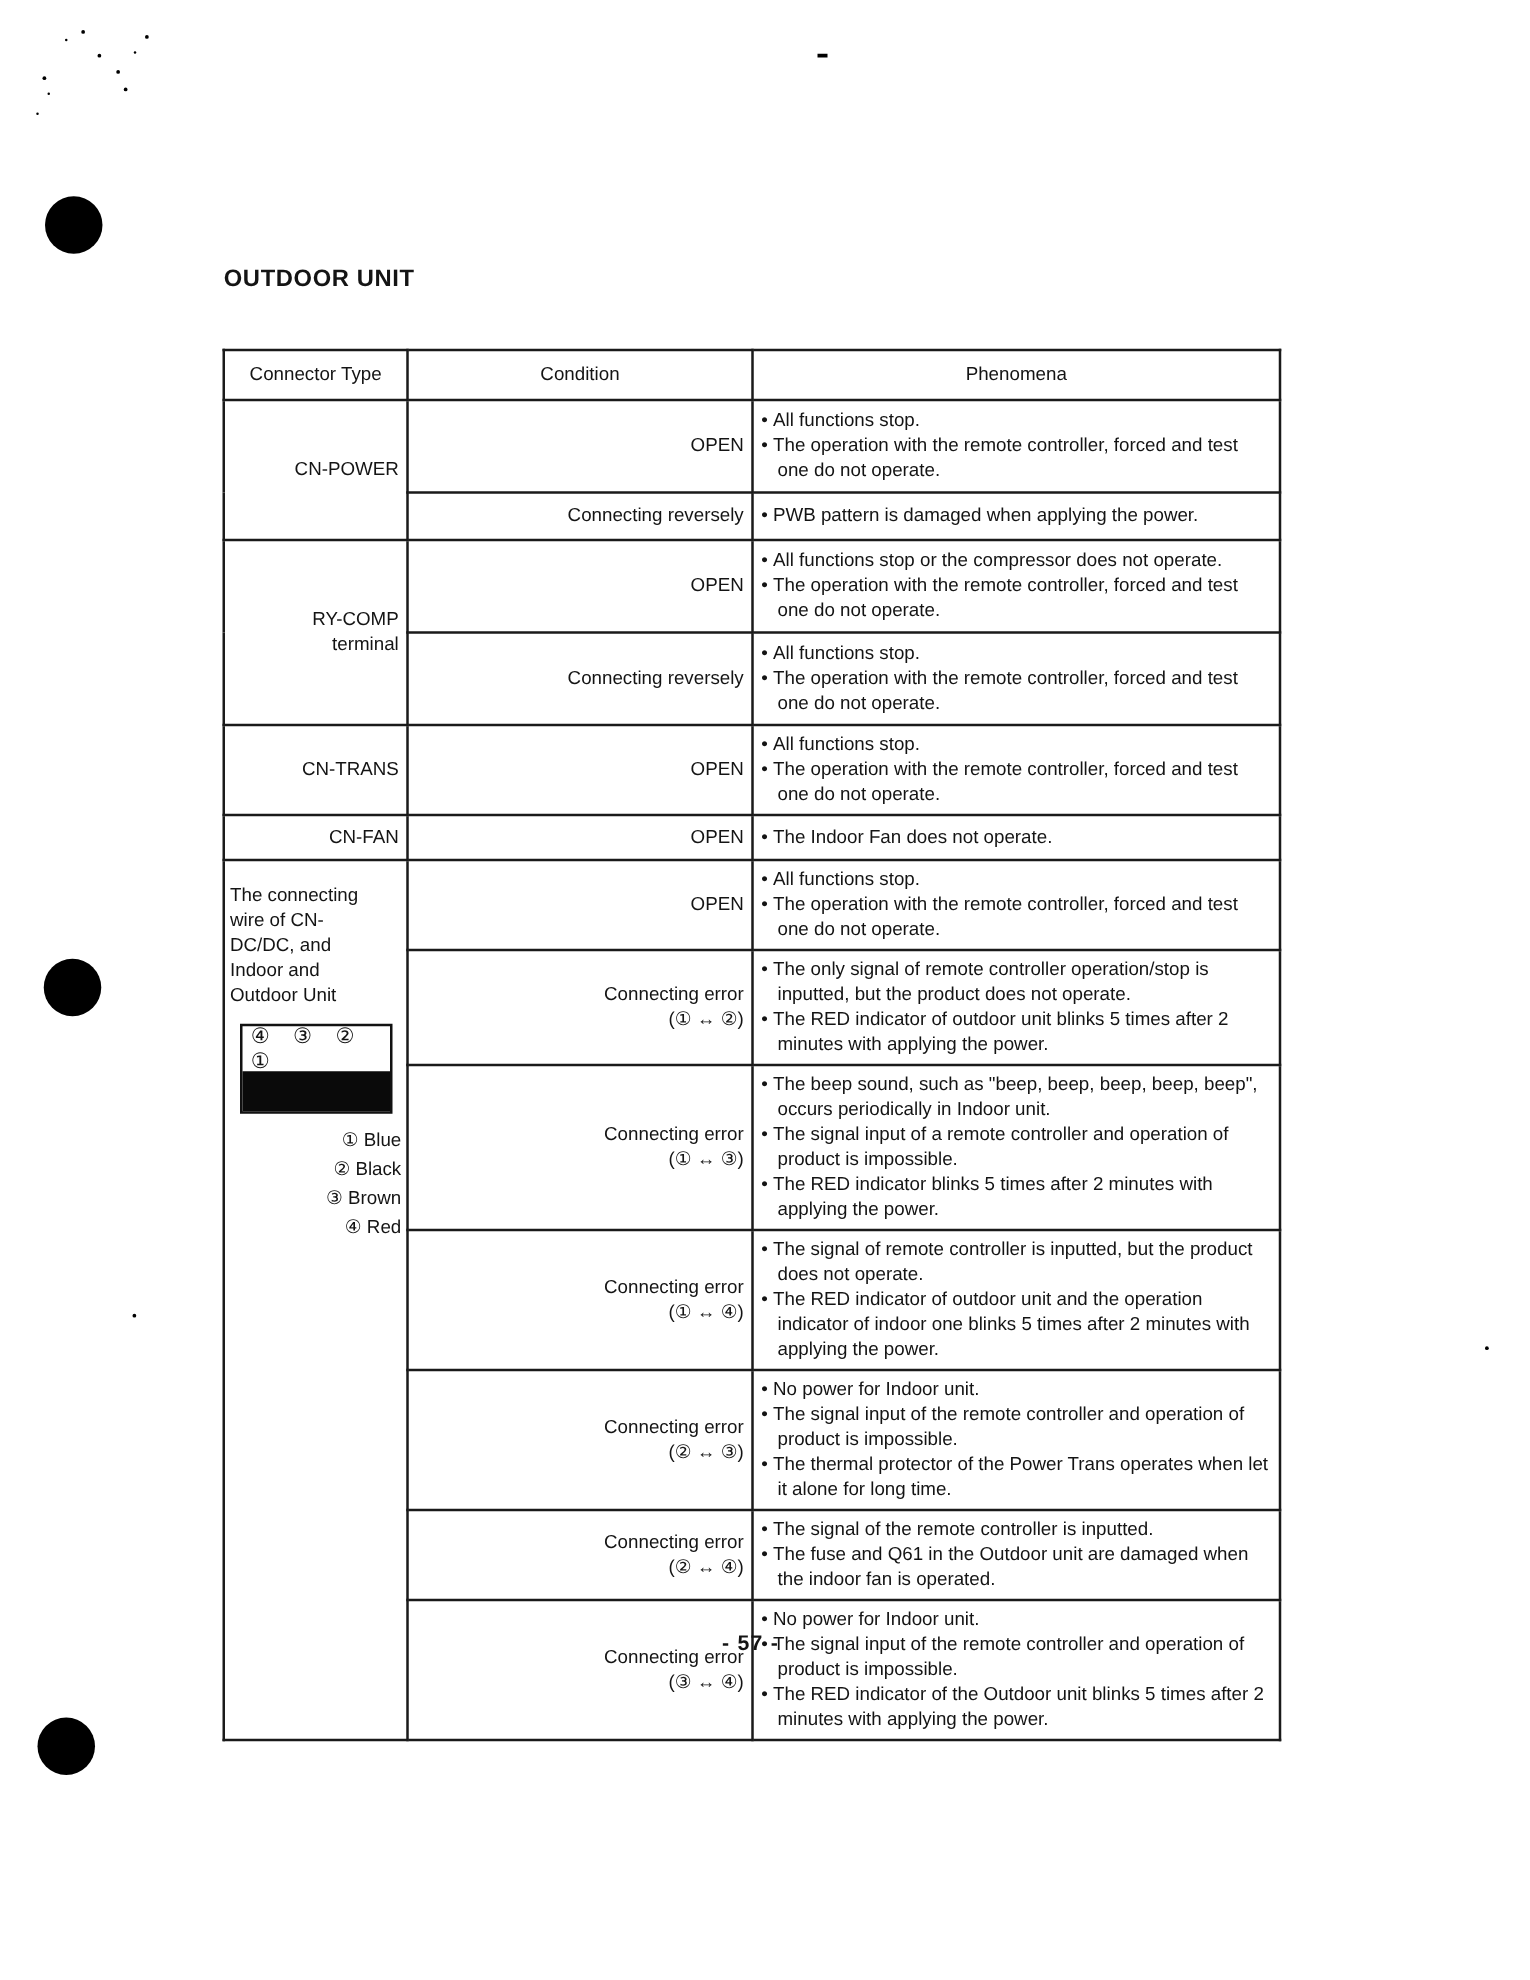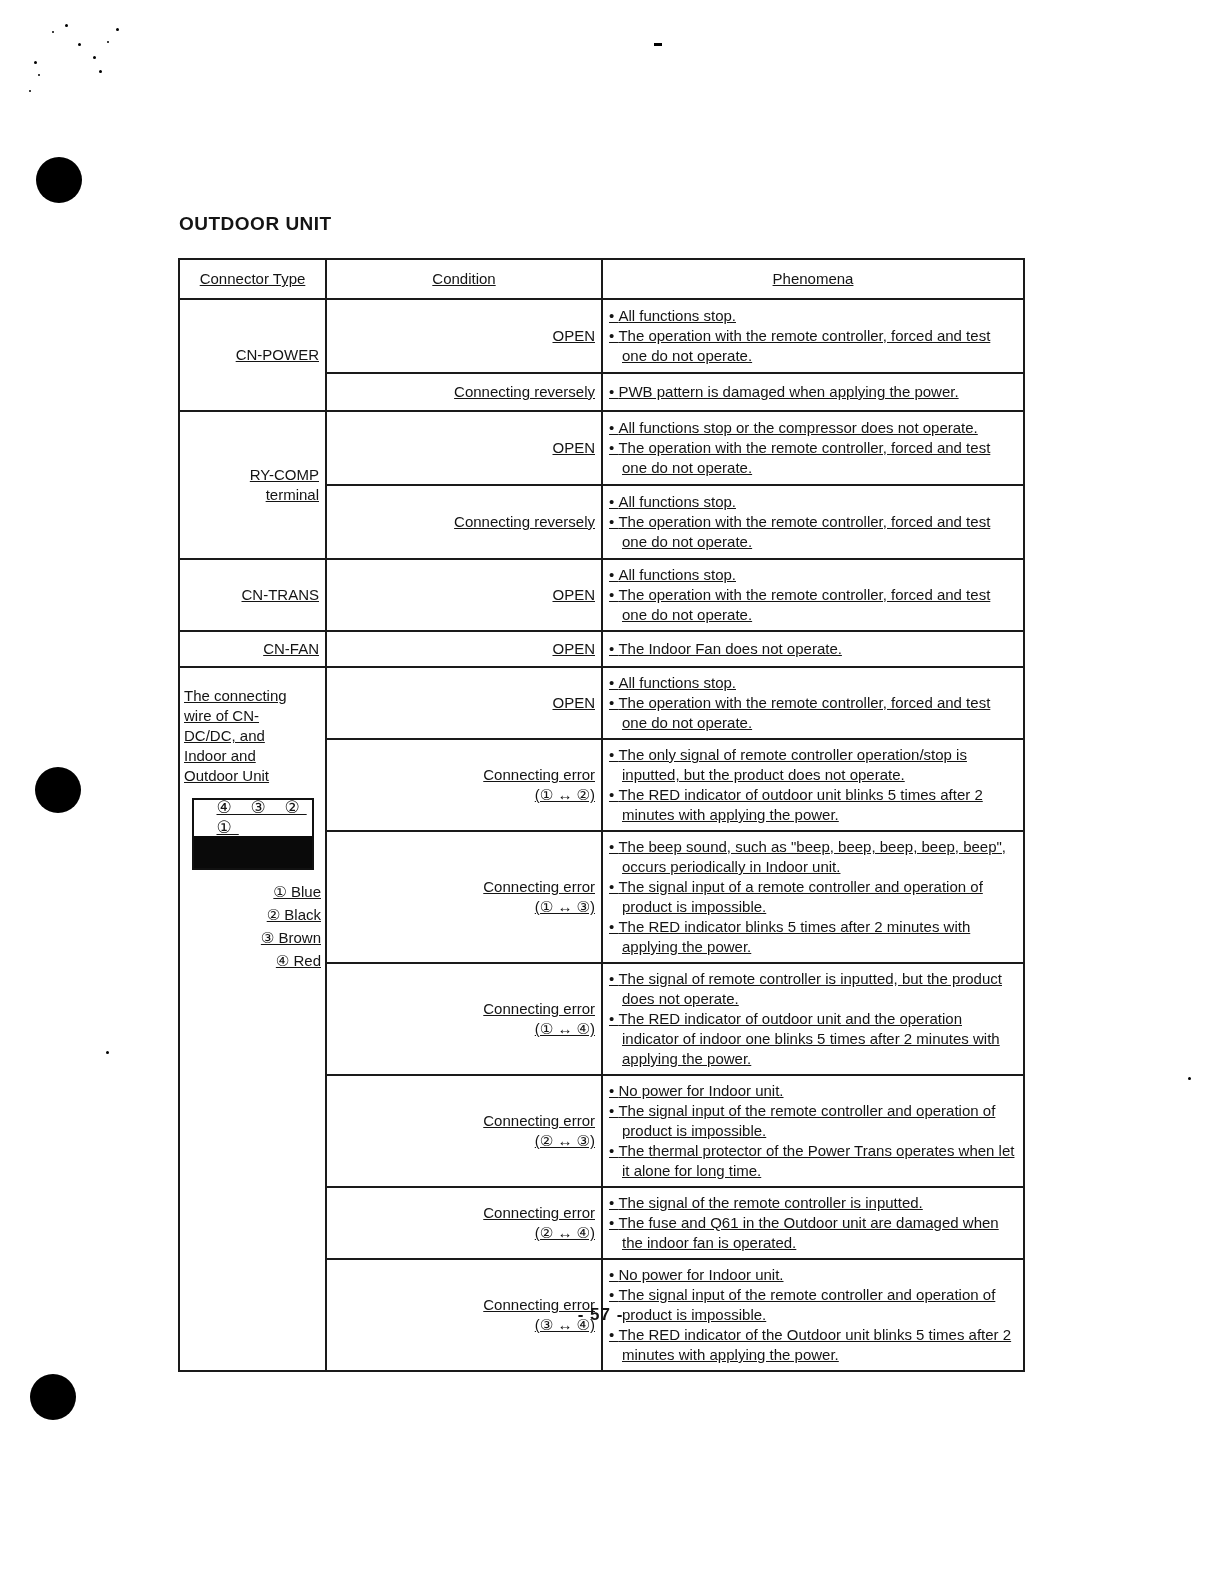--- a/index.html
+++ b/index.html
@@ -9,25 +9,25 @@
     position:relative;
     font-family:"Liberation Sans","DejaVu Sans",sans-serif;
     color:#141414;
     -webkit-font-smoothing:antialiased;
   }
   .page-title{
     position:absolute;left:179px;top:213px;
     font-size:19px;font-weight:bold;letter-spacing:.5px;
   }
   table.doc-table{
-    position:absolute;left:178px;top:258px;
+    position:absolute;left:178px;top:279px;
     width:845px;
     border-collapse:collapse;
     table-layout:fixed;
-    font-size:15px;line-height:20px;text-decoration:underline;
+    font-size:15px;line-height:20px;
   }
   .doc-table col.c1{width:147px;}
   .doc-table col.c2{width:276px;}
   .doc-table col.c3{width:422px;}
   .doc-table th,.doc-table td{
     border:2px solid #1a1a1a;
     padding:4px 6px;
     vertical-align:middle;
   }
   .doc-table th{
@@ -58,21 +58,21 @@
   .pinbox{
     width:118px;
     border:2px solid #111;
     margin:12px auto 10px auto;
   }
   .pinbox .pins{
     height:36px;
     display:flex;align-items:center;justify-content:center;
     font-size:17px;
     letter-spacing:7px;
-    padding-left:23px; 
+    padding-left:7px; 
   }
   .pinbox .bar{
     height:32px;
     background:#0a0a0a;
   }
   .legend{margin:2px 0 0 10px;}
   .legend div{line-height:23px;text-align:right;}
   .page-number{
     position:absolute;left:178px;top:1305px;width:845px;
     text-align:center;font-size:17px;font-weight:bold;letter-spacing:1px;

